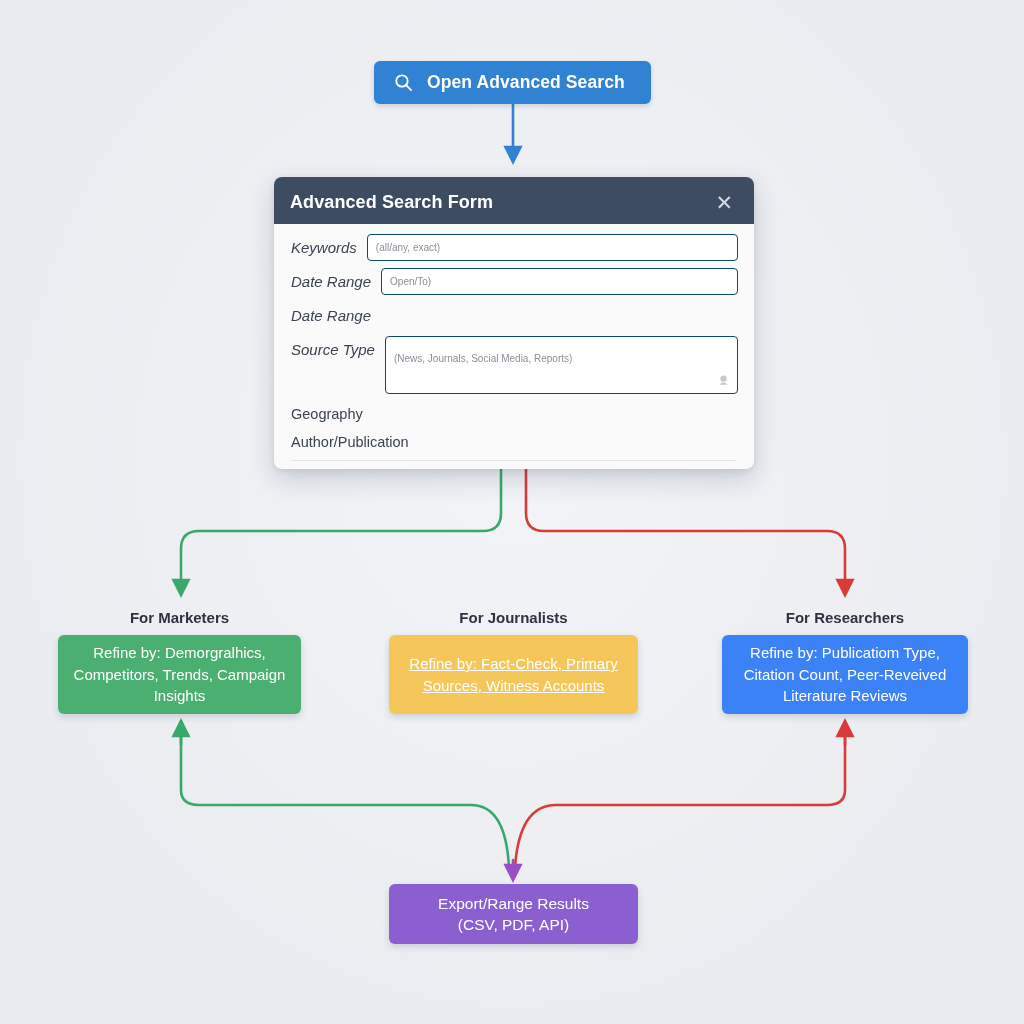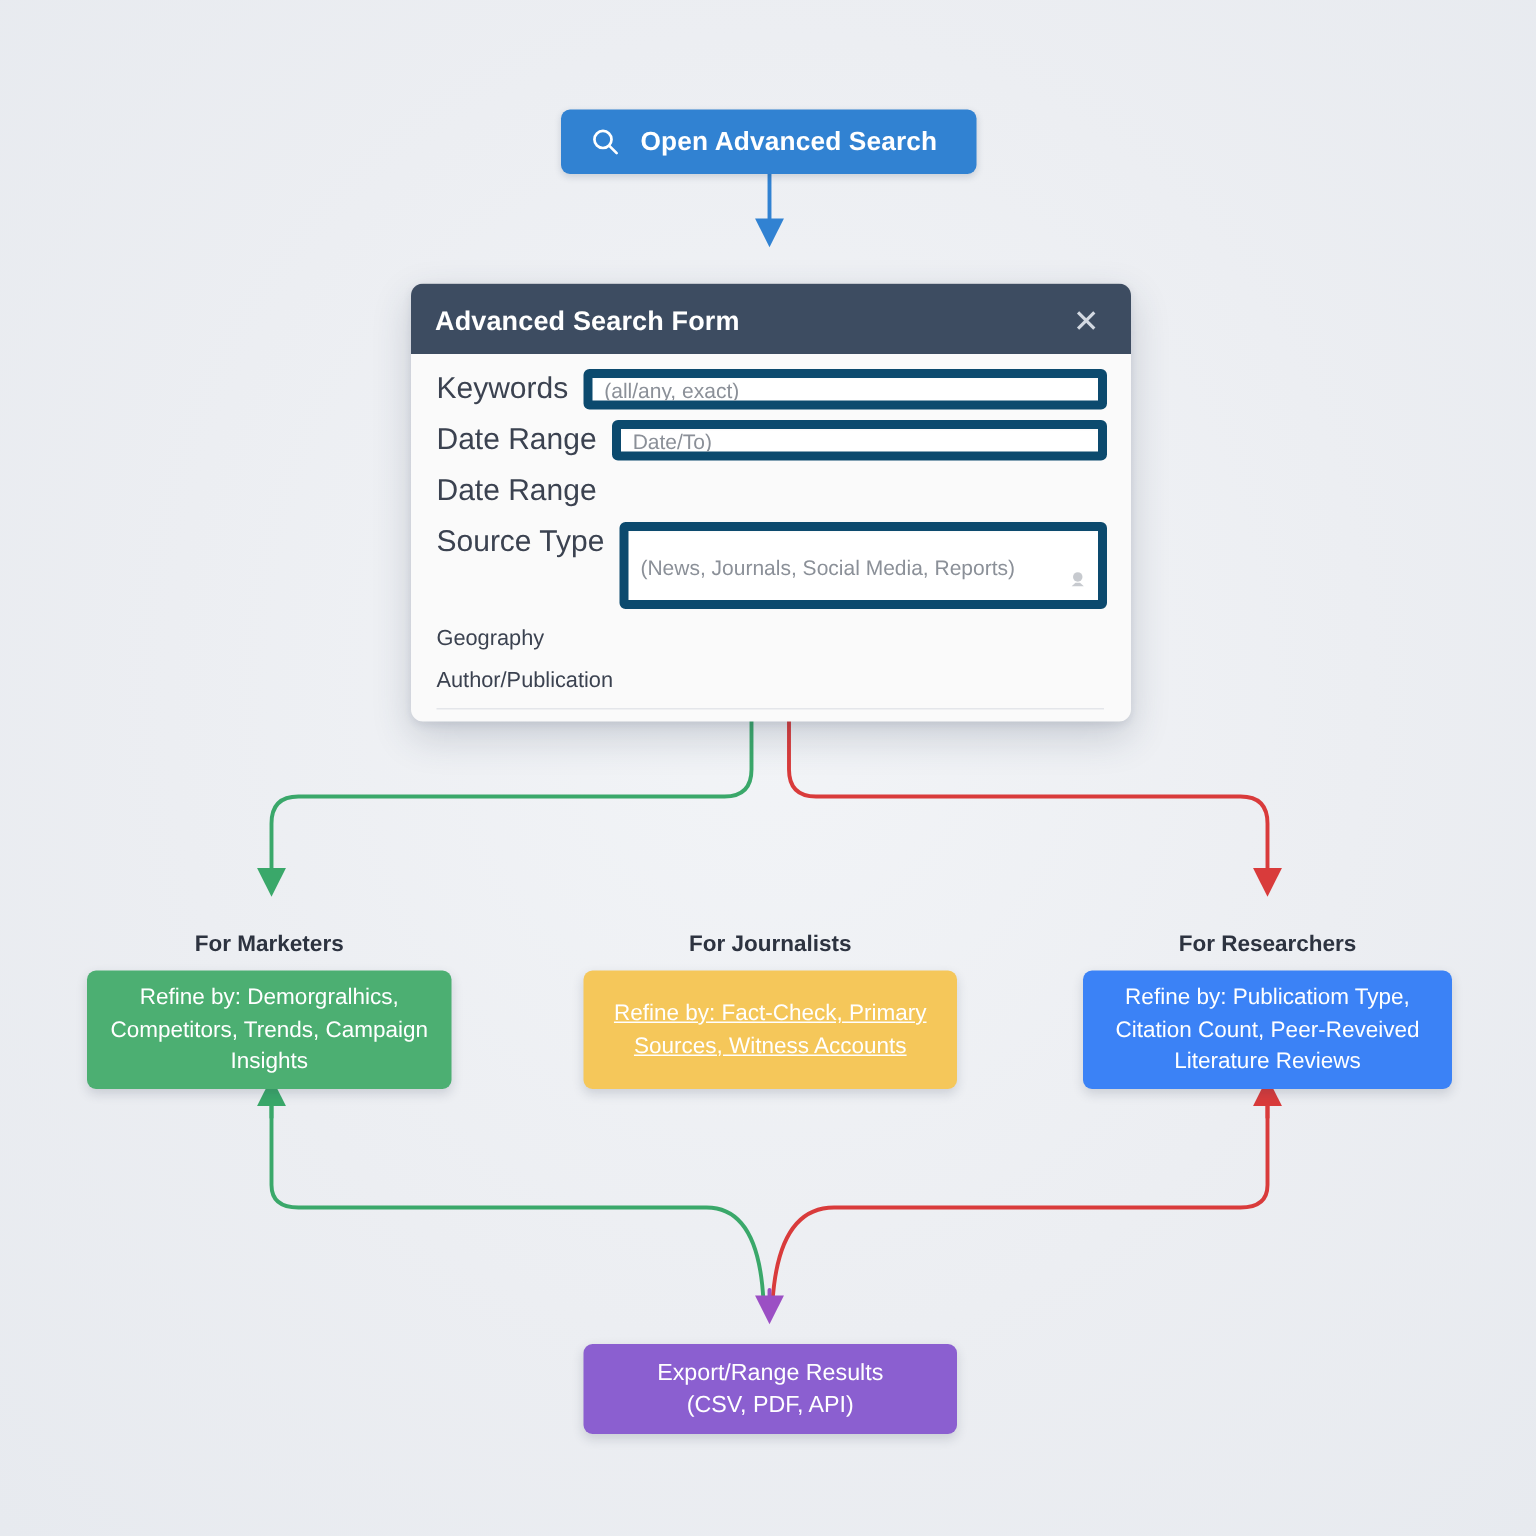--- a/index.html
+++ b/index.html
@@ -13,21 +13,21 @@
     overflow: hidden;
     font-family: "Liberation Sans", sans-serif;
     background: radial-gradient(ellipse at 50% 45%, #f2f4f7 0%, #eceef2 55%, #e7eaef 100%);
   }
   #canvas {
     position: absolute;
     inset: 0;
     width: 1024px;
     height: 1024px;
   }
-  .abs { position: absolute; margin-top: 12px; }
+  .abs { position: absolute; }
 
   
   #open-search-btn {
     left: 374px; top: 61px;
     width: 277px; height: 43px;
     background: #3182d2;
     border-radius: 6px;
     display: flex;
     align-items: center;
     gap: 14px;
@@ -81,37 +81,38 @@
     padding: 10px 16px 0 17px;
     box-sizing: border-box;
   }
   .field-row {
     display: flex;
     align-items: flex-start;
     margin-bottom: 7px;
     min-height: 27px;
   }
   .field-label {
-    font-size: 20px;
+    font-size: 15px;
     color: #3b4250;
     line-height: 27px;
     white-space: nowrap;
     padding-right: 10px;
+    font-style: italic;
   }
   .field-input {
     flex: 1;
     height: 27px;
     background: #ffffff;
-    border: 6px solid #0c4a6e;
+    border: 1px solid #0c4a6e;
     border-radius: 4px;
     box-sizing: border-box;
     display: flex;
     align-items: center;
     padding: 0 8px;
-    font-size: 14px;
+    font-size: 10px;
     color: #8b9098;
     box-shadow: inset 0 1px 1px rgba(0,0,0,.02);
     overflow: hidden;
     white-space: nowrap;
   }
   .field-input.tall {
     height: 58px;
     align-items: flex-start;
     padding-top: 16px;
     position: relative;
@@ -224,21 +225,21 @@
 
   <div id="form-body">
 
     <div class="field-row">
       <span class="field-label">Keywords</span>
       <span class="field-input">(all/any, exact)</span>
     </div>
 
     <div class="field-row">
       <span class="field-label">Date Range</span>
-      <span class="field-input">Date/To)</span>
+      <span class="field-input">Open/To)</span>
     </div>
 
     <div class="field-row">
       <span class="field-label">Date Range</span>
     </div>
 
     <div class="field-row">
       <span class="field-label">Source Type</span>
       <span class="field-input tall">
         <span>(News, Journals, Social Media, Reports)</span>

